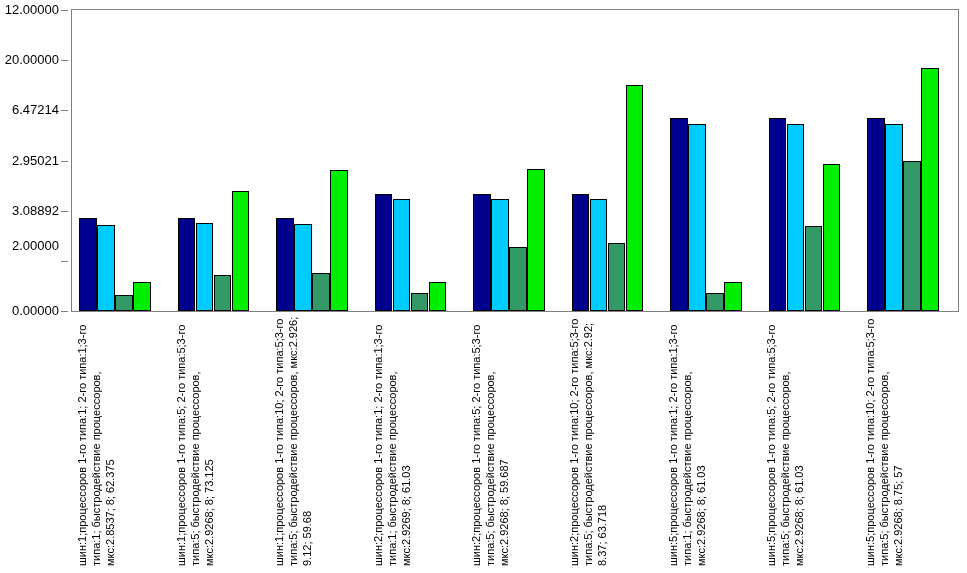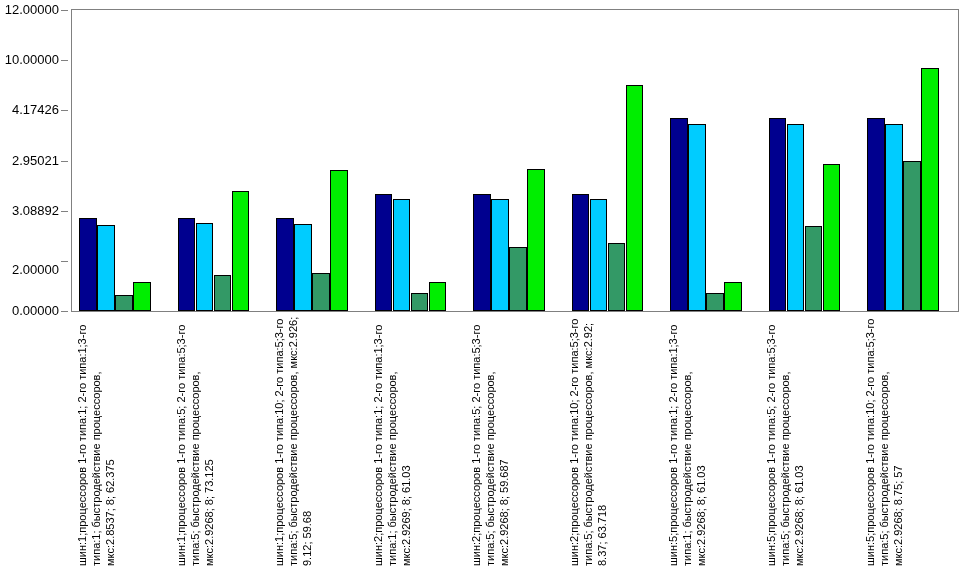--- a/index.html
+++ b/index.html
@@ -107,29 +107,29 @@
   }
 </style>
 </head>
 <body>
 
 <div id="chart-root">
 
   <div class="y-axis-labels">
       <div class="y-tick-label" style="top: 311px;">0.00000</div>
       <div class="y-tick-mark" style="top: 311px;"></div>
-      <div class="y-tick-label" style="top: 270px;">2.00000</div>
+      <div class="y-tick-label" style="top: 246px;">2.00000</div>
       <div class="y-tick-mark" style="top: 260.833px;"></div>
       <div class="y-tick-label" style="top: 210.667px;">3.08892</div>
       <div class="y-tick-mark" style="top: 210.667px;"></div>
       <div class="y-tick-label" style="top: 160.5px;">2.95021</div>
       <div class="y-tick-mark" style="top: 160.5px;"></div>
-      <div class="y-tick-label" style="top: 110.333px;">4.17426</div>
+      <div class="y-tick-label" style="top: 110.333px;">6.47214</div>
       <div class="y-tick-mark" style="top: 110.333px;"></div>
-      <div class="y-tick-label" style="top: 60.1667px;">10.00000</div>
+      <div class="y-tick-label" style="top: 60.1667px;">20.00000</div>
       <div class="y-tick-mark" style="top: 60.1667px;"></div>
       <div class="y-tick-label" style="top: 10px;">12.00000</div>
       <div class="y-tick-mark" style="top: 10px;"></div>
     </div>
 
   <div class="plot-frame"></div>
 
   <div class="plot-area">
       <div class="group" style="left: 0px; width: 98.4444px;">
         <div class="bar s0" title="3.7" style="left: 7.47222px; width: 17.5px; height: 92.8083px; background: rgb(0, 0, 143);"></div>

